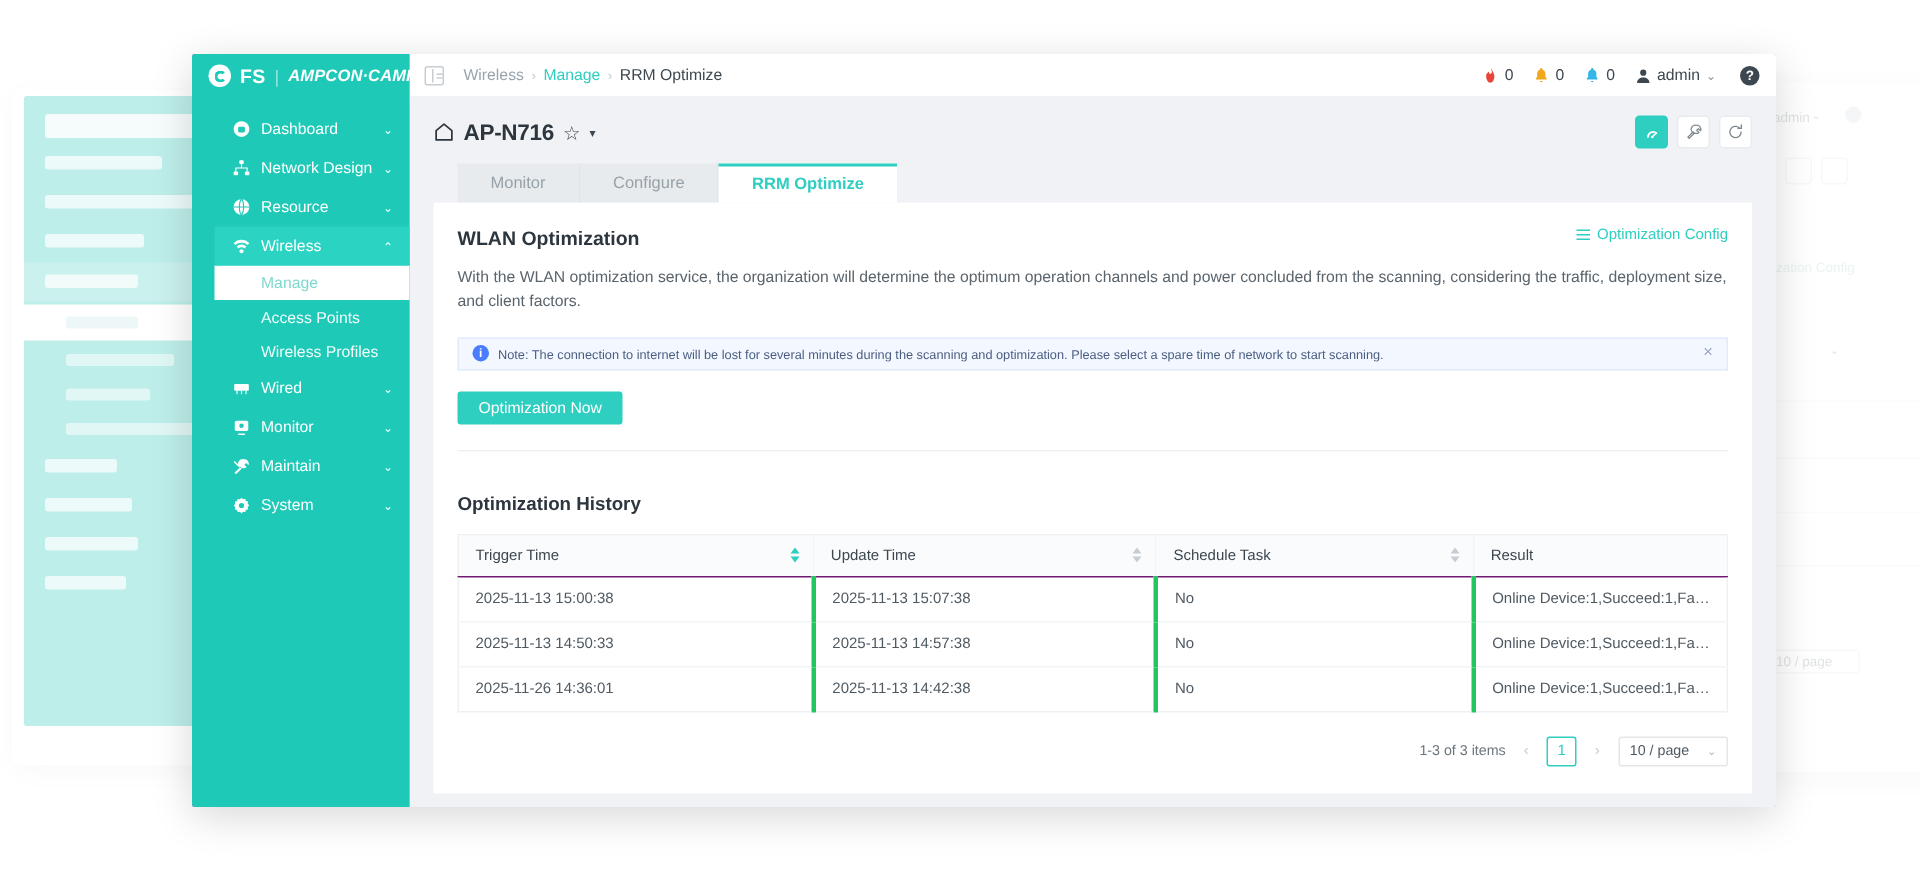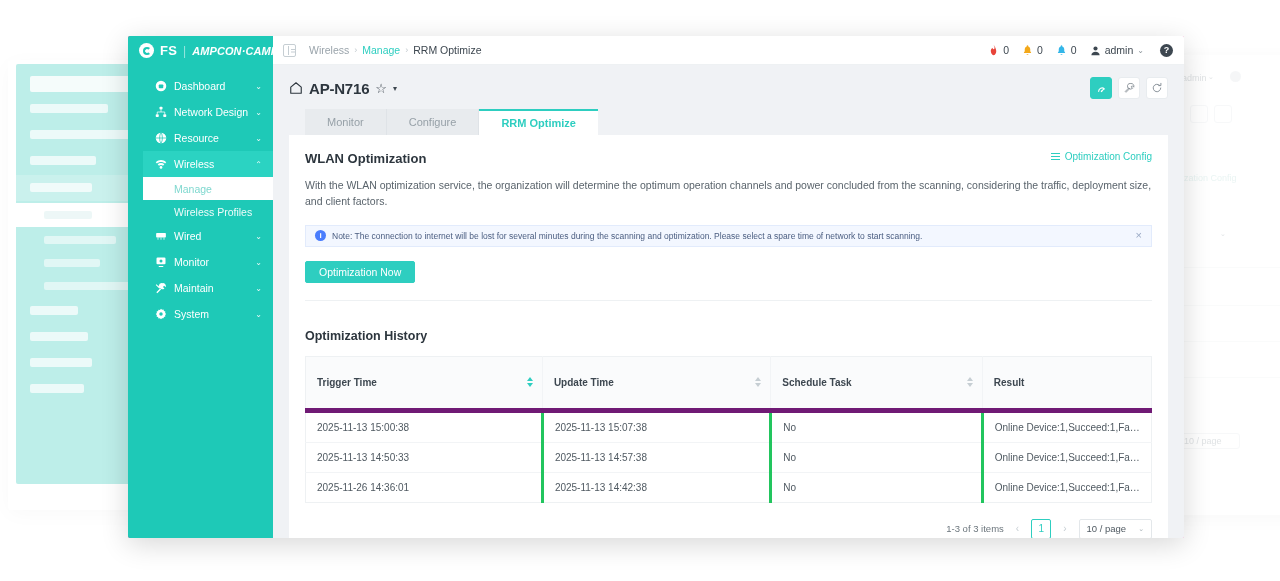--- a/index.html
+++ b/index.html
@@ -201,22 +201,22 @@
 
   .divider { margin-top:17px; border-top:1px solid #eef1f3; }
 
   .hist-title { margin-top:28px; font-size:12.5px; font-weight:bold; color:#2d363e; }
 
   table.hist {
     margin-top:13px; width:100%; border-collapse:collapse;
     border:1px solid #eef1f3; table-layout:fixed;
   }
   table.hist th {
-    background:#fafbfc; text-align:left; font-size:10px; font-weight:bold;
-    color:#3d4750; padding:20px 11px; border-bottom:5px solid #701a75;
+    background:#fafbfc; text-align:left; font-size:10px; font-weight:normal;
+    color:#3d4750; padding:8px 11px; border-bottom:1px solid #701a75;
     border-right:1px solid #f2f4f6; position:relative;
   }
   table.hist th:last-child { border-right:none; }
   table.hist td {
     font-size:10px; color:#4f5961; padding:9px 11px;
     border-bottom:1px solid #f2f4f6; border-right:3px solid #22c55e;
     white-space:nowrap; overflow:hidden; text-overflow:ellipsis;
   }
   table.hist td:last-child { border-right:none; }
   table.hist tr:last-child td { border-bottom:none; }
@@ -351,20 +351,23 @@
                 <path d="M3.6 8.4C4.8 7.2 6.3 6.6 8 6.6s3.2.6 4.4 1.8l-1.7 1.8C10 9.6 9.1 9.2 8 9.2s-2 .4-2.7 1z"></path>
                 <circle cx="8" cy="12.6" r="1.8"></circle>
               </svg>
           </span>
           <span class="lbl">Wireless</span>
           <span class="chev">⌃</span>
         </div>
 
         <div class="nav-sub current">
           <span>Manage</span>
+        </div>
+        <div class="nav-sub">
+          <span>Access Points</span>
         </div>
         <div class="nav-sub">
           <span>Wireless Profiles</span>
         </div>
 
         <div class="nav-item">
           <span class="ic">
             <svg class="nic" viewBox="0 0 16 16">
                 <rect x="1.5" y="4" width="13" height="6" rx="1"></rect>
                 <path d="M4 10v3M12 10v3M8 10v3" stroke="#fff" stroke-width="1"></path>

